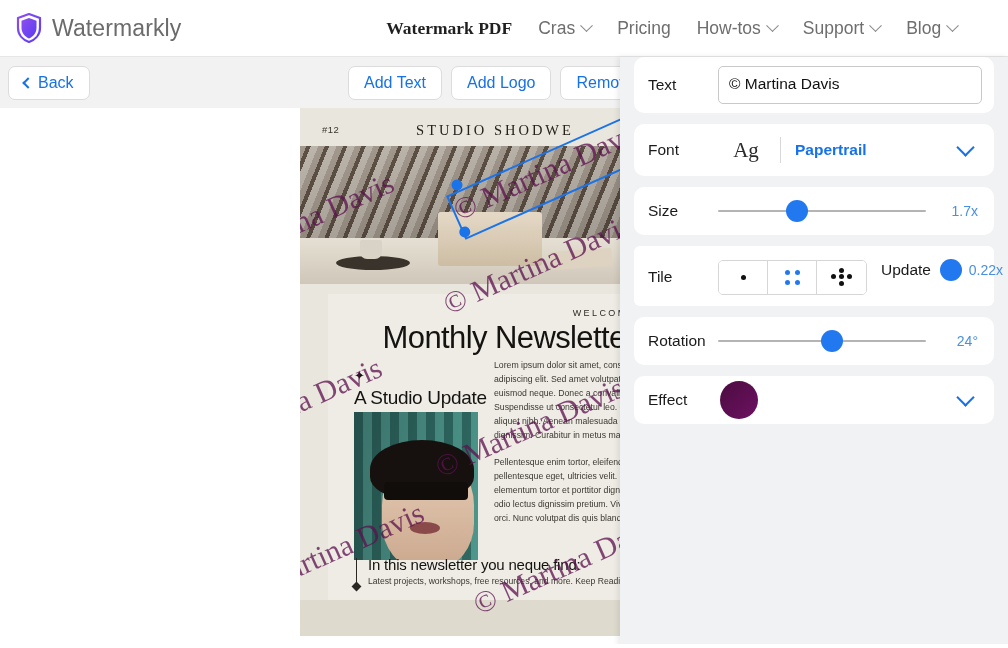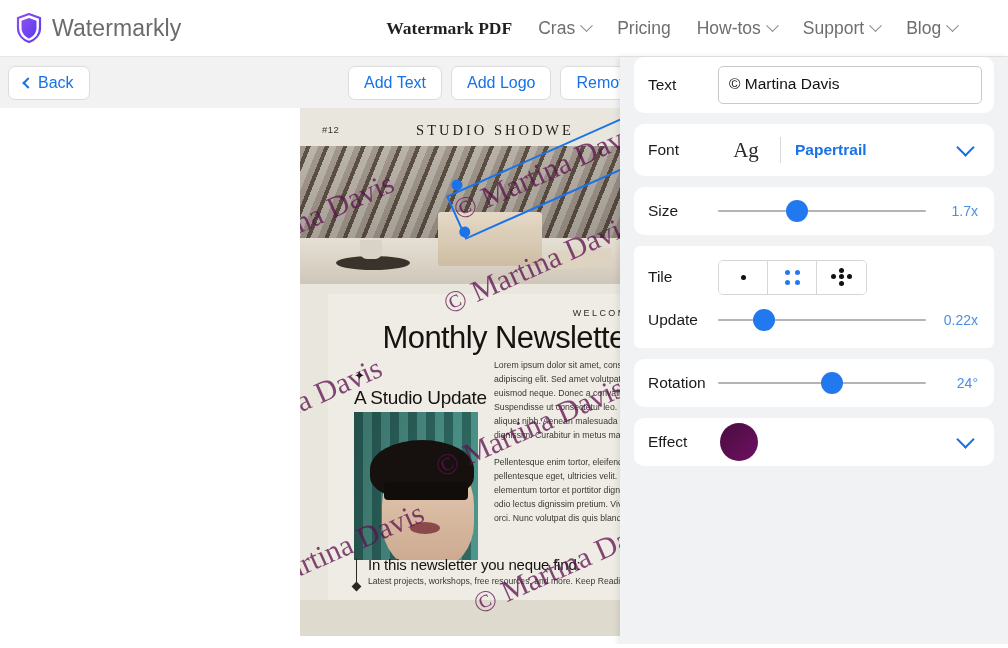--- a/index.html
+++ b/index.html
@@ -241,21 +241,21 @@
     width: 49px; height: 33px; display:flex; align-items:center; justify-content:center;
     border-right:1px solid #d6d6d6; background:#fff; cursor:pointer;
   }
   .tile:last-child { border-right:none; }
   .dot { width:5px; height:5px; border-radius:50%; background:#111; }
   .grid4 { display:grid; grid-template-columns: 5px 5px; gap: 5px; }
   .grid4 .dot { background:#2279ef; }
   .diamond { position:relative; width: 22px; height: 18px; }
   .diamond .dot { position:absolute; }
   .row-spacing { height: 48px; margin-top: -6px; }
-  .card-tilewrap { flex-direction: column; align-items: stretch; padding: 6px 0 4px 0; border-radius: 6px; }
+  .card-tilewrap { flex-direction: row; align-items: stretch; padding: 6px 0 4px 0; border-radius: 6px; }
   .card-tilewrap .inner { display:flex; align-items:center; }
   .row-effect { height: 48px; overflow:hidden; }
   .effect-circle {
     width: 38px; height: 38px; border-radius: 50%;
     background: linear-gradient(135deg,#4b0c40,#6d1162); margin-left: 2px;
   }
 </style>
 </head>
 <body>
 

